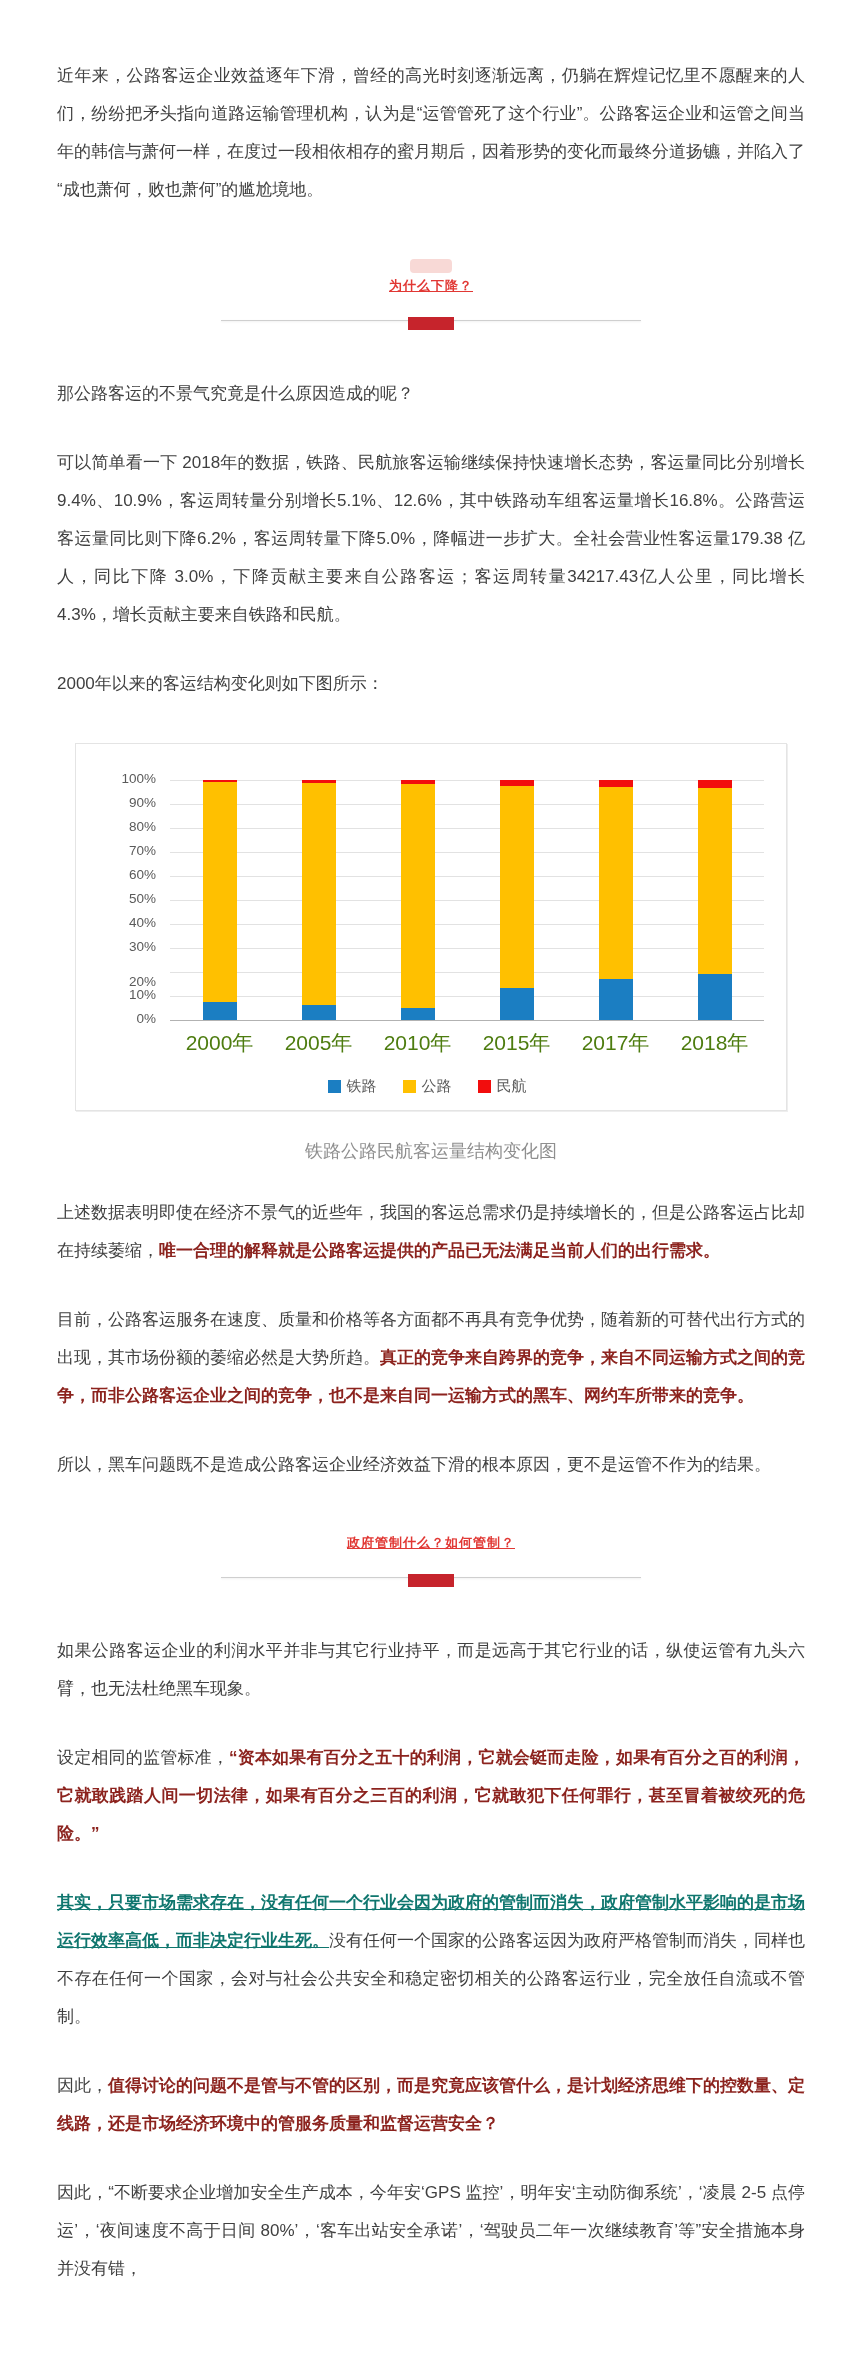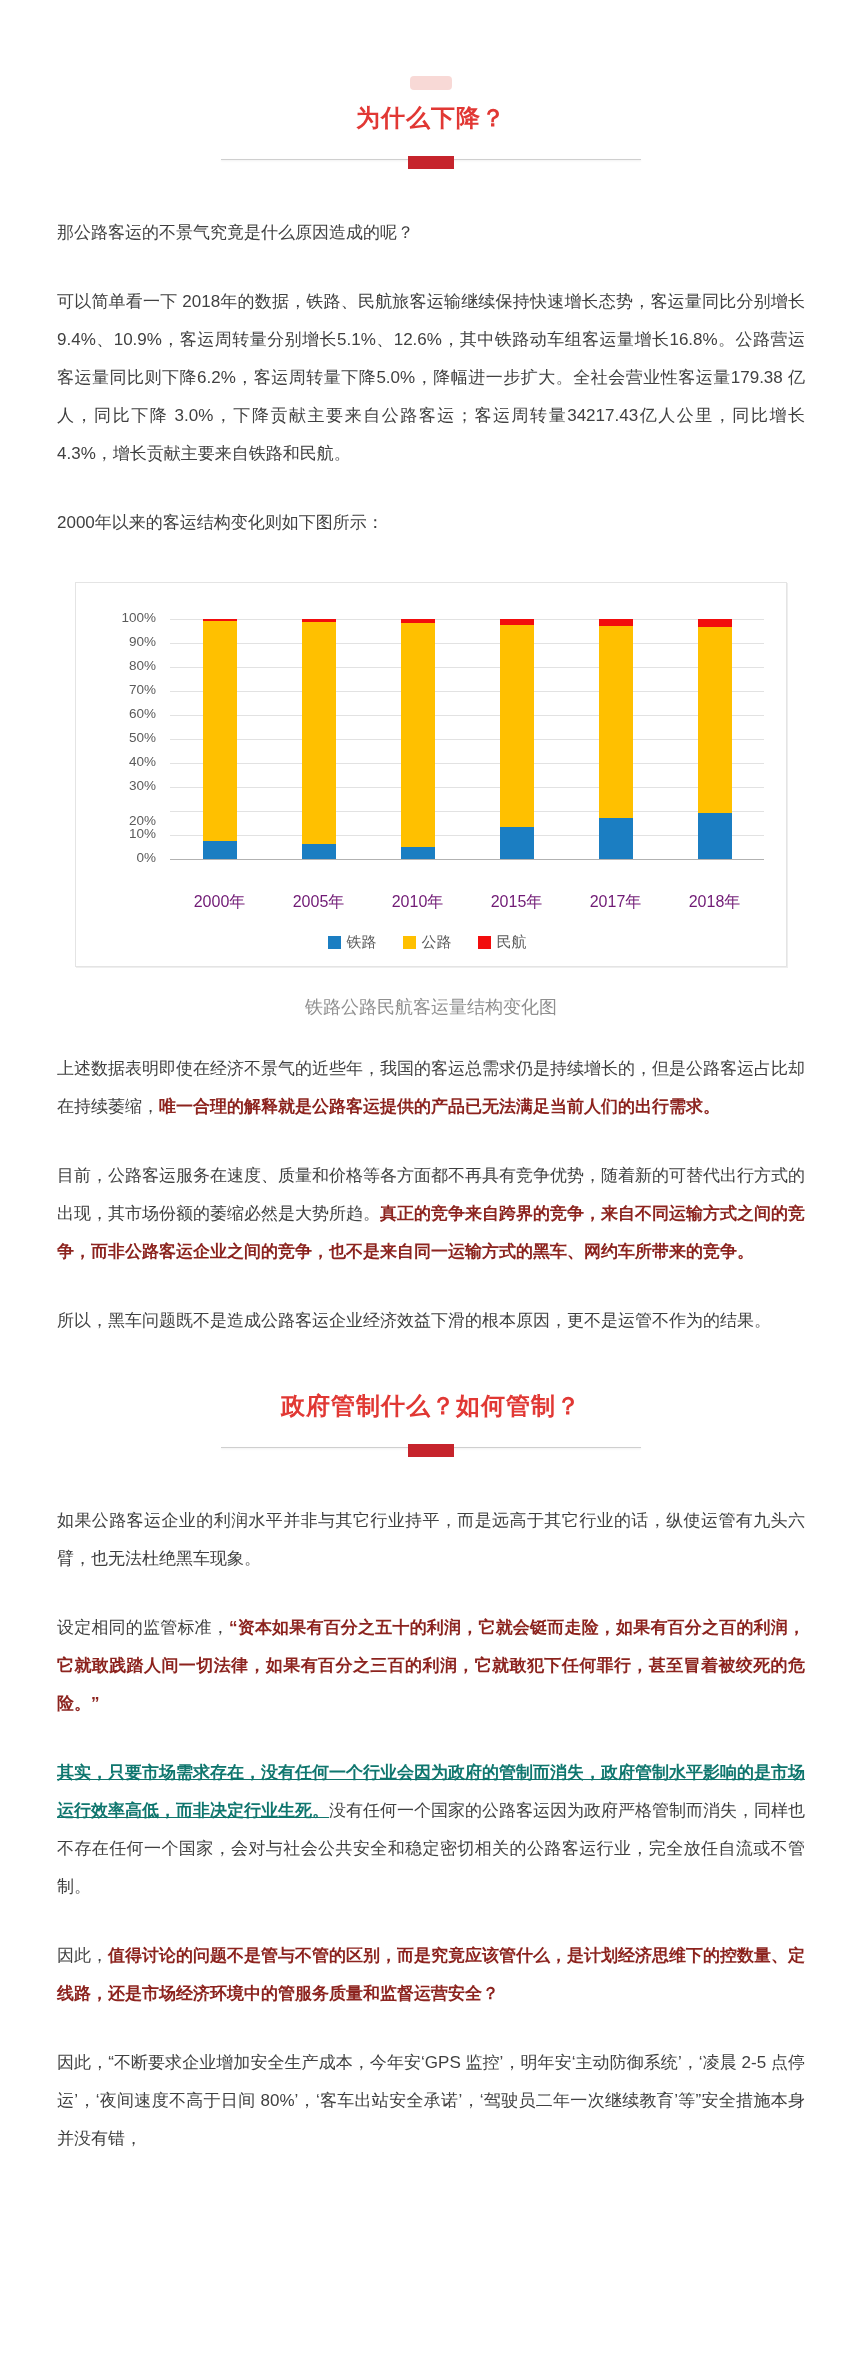--- a/index.html
+++ b/index.html
@@ -31,25 +31,26 @@
   
   .section { margin: 50px 0 44px; text-align: center; }
   .section-mark {
     width: 42px; height: 14px;
     margin: 0 auto 4px;
     background: #e05046;
     opacity: 0.22;
     border-radius: 4px;
   }
   .section-title {
-    margin: 12px;
-    font-size: 24px;
+    margin: 4px;
+    font-size: 13px;
     font-weight: bold;
     color: #e13834;
     letter-spacing: 1px;
+    text-decoration: underline;
   }
   .section-rule {
     position: relative;
     width: 420px;
     height: 14px;
     margin: 22px auto 0;
   }
   .section-rule .rule-line {
     position: absolute; left: 0; right: 0; top: 3px;
     height: 1px; background: #cfcfcf;
@@ -89,41 +90,42 @@
   }
   .bar-group {
     flex: 1;
     display: flex; align-items: flex-end; justify-content: center;
   }
   .bar-stack { width: 34px; display: flex; flex-direction: column; justify-content: flex-end; }
   .bar-seg { width: 100%; }
   .xrow { display: flex; padding-left: 80px; margin-top: 9px; }
   .xlab {
     flex: 1; text-align: center;
-    font-size: 16px; color: #701a75; margin-top: 24px;
+    font-size: 21px; color: #4d7c0f;
   }
   .legend {
     display: flex; justify-content: center; align-items: center;
     gap: 26px; margin-top: 20px;
   }
   .legend-item { display: flex; align-items: center; gap: 6px; }
   .legend-swatch { width: 13px; height: 13px; display: inline-block; }
   .legend-label { font-size: 15px; color: #5a5a5a; }
   .chart-caption {
     text-align: center;
     font-size: 18px;
     color: #8f8f8f;
     margin: 28px 0 16px;
   }
 </style>
 </head>
 <body>
 
 <div class="page">
   <div class="flow" id="article-flow">
+      <p class="para"><span class="run-normal">近年来，公路客运企业效益逐年下滑，曾经的高光时刻逐渐远离，仍躺在辉煌记忆里不愿醒来的人们，纷纷把矛头指向道路运输管理机构，认为是“运管管死了这个行业”。公路客运企业和运管之间当年的韩信与萧何一样，在度过一段相依相存的蜜月期后，因着形势的变化而最终分道扬镳，并陷入了“成也萧何，败也萧何”的尴尬境地。</span></p>
       <div class="section">
         <div class="section-mark"></div>
         <h2 class="section-title">为什么下降？</h2>
         <div class="section-rule">
           <div class="rule-line"></div>
           <div class="rule-box"></div>
         </div>
       </div>
       <p class="para"><span class="run-normal">那公路客运的不景气究竟是什么原因造成的呢？</span></p>
       <p class="para"><span class="run-normal">可以简单看一下 2018年的数据，铁路、民航旅客运输继续保持快速增长态势，客运量同比分别增长9.4%、10.9%，客运周转量分别增长5.1%、12.6%，其中铁路动车组客运量增长16.8%。公路营运客运量同比则下降6.2%，客运周转量下降5.0%，降幅进一步扩大。全社会营业性客运量179.38 亿人，同比下降 3.0%，下降贡献主要来自公路客运；客运周转量34217.43亿人公里，同比增长4.3%，增长贡献主要来自铁路和民航。</span></p>

